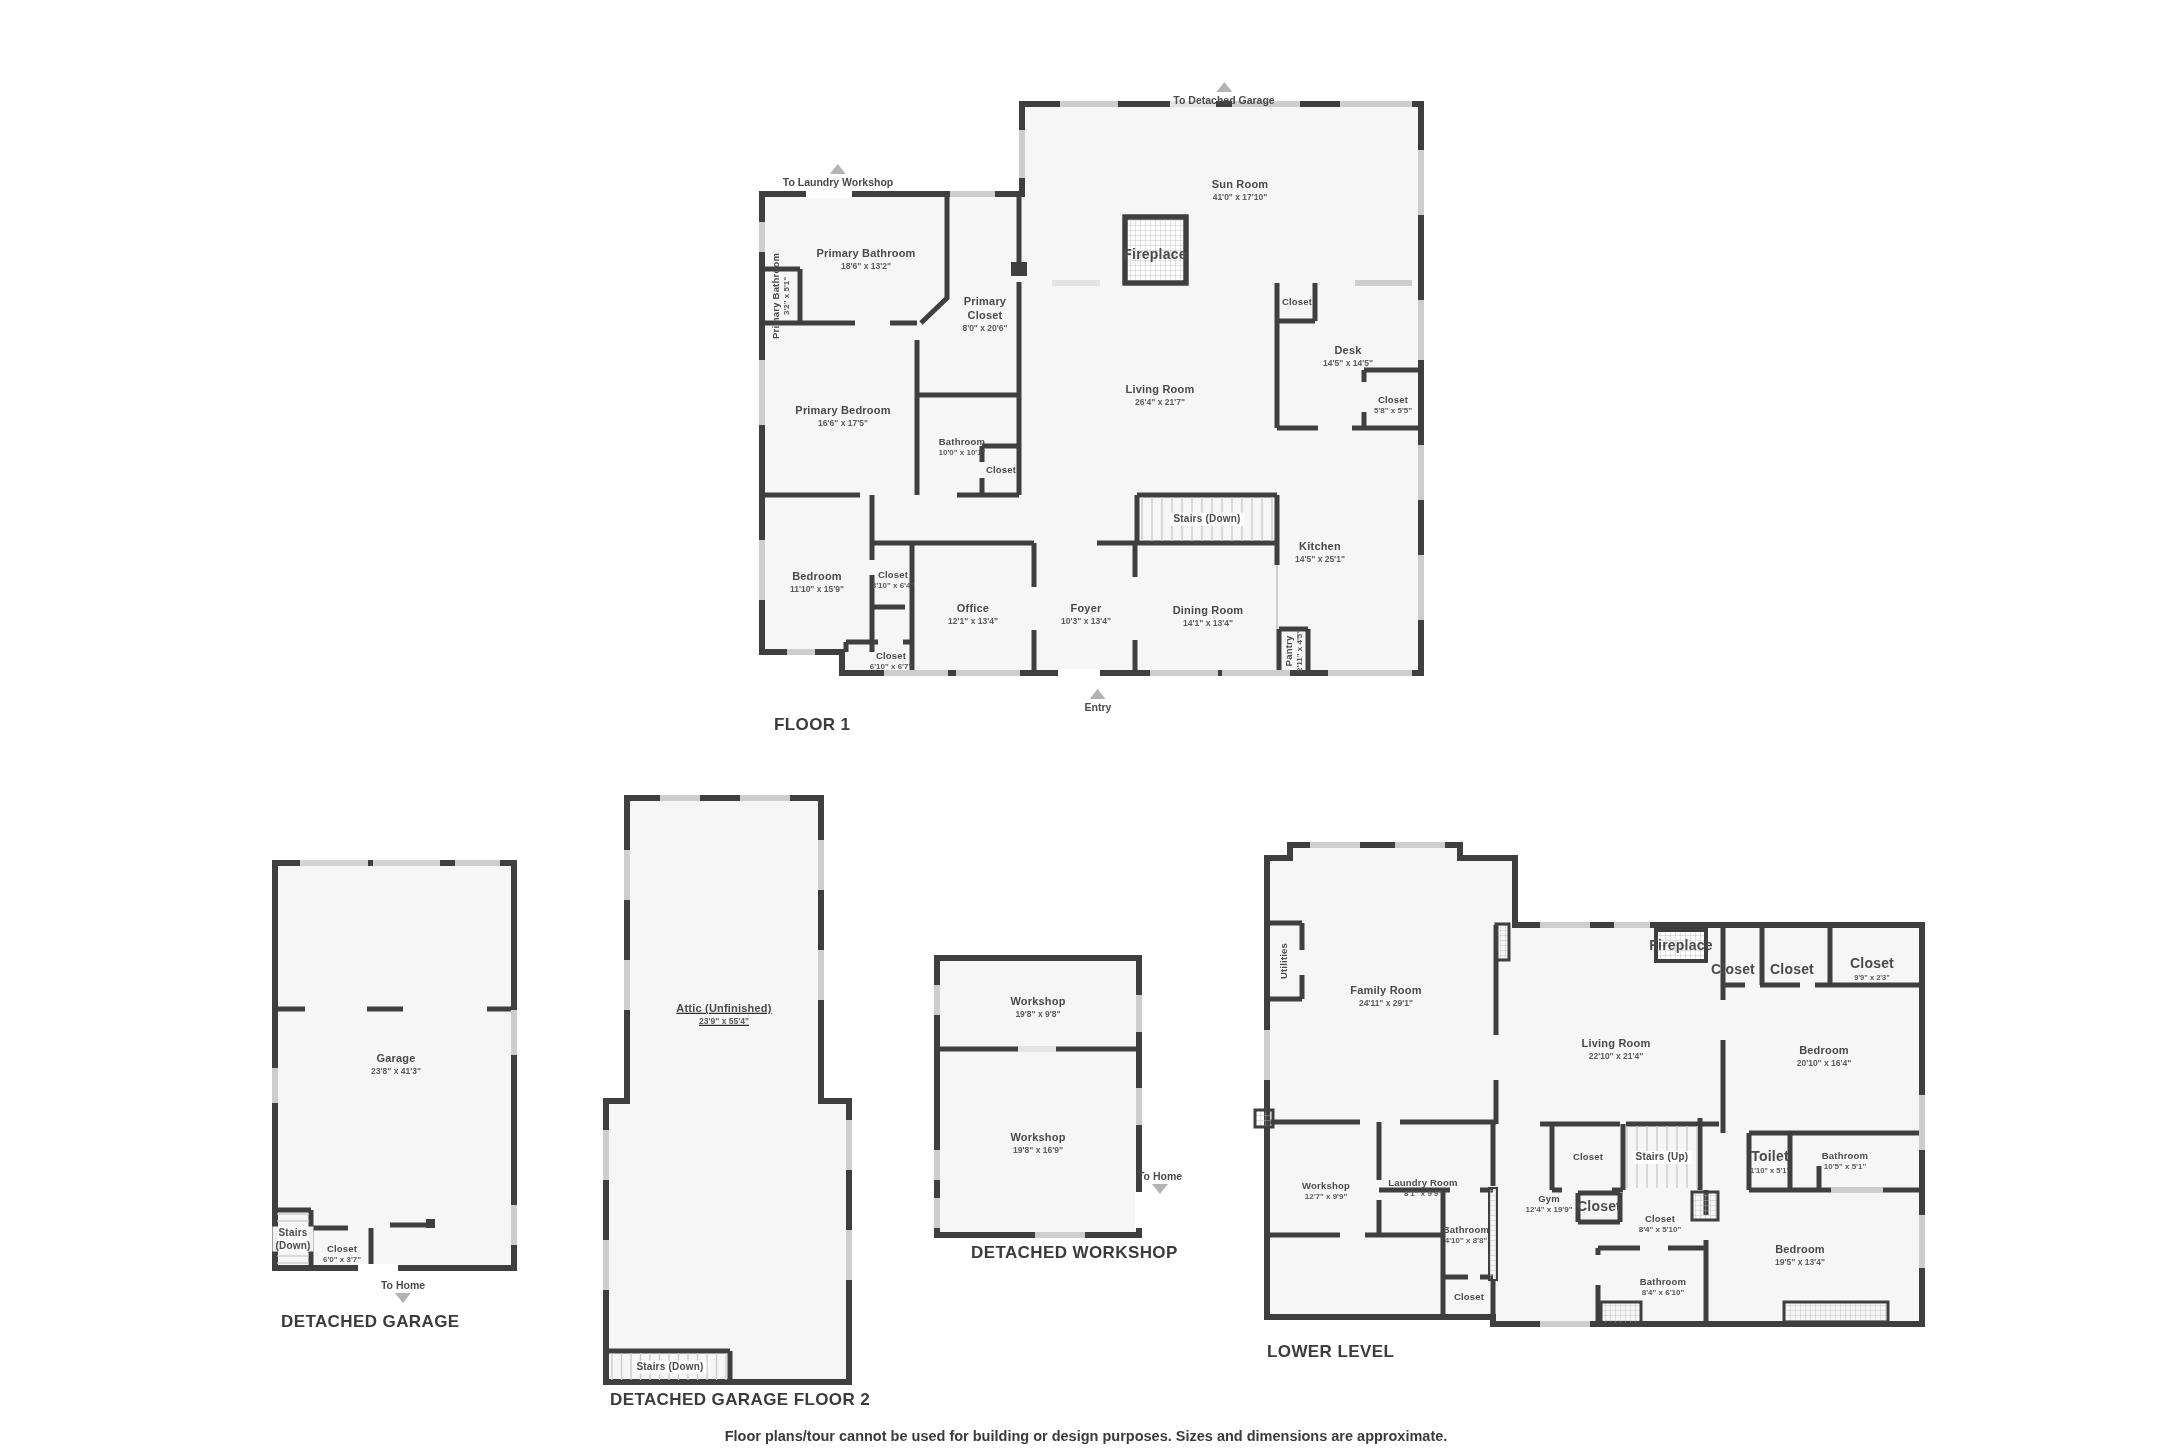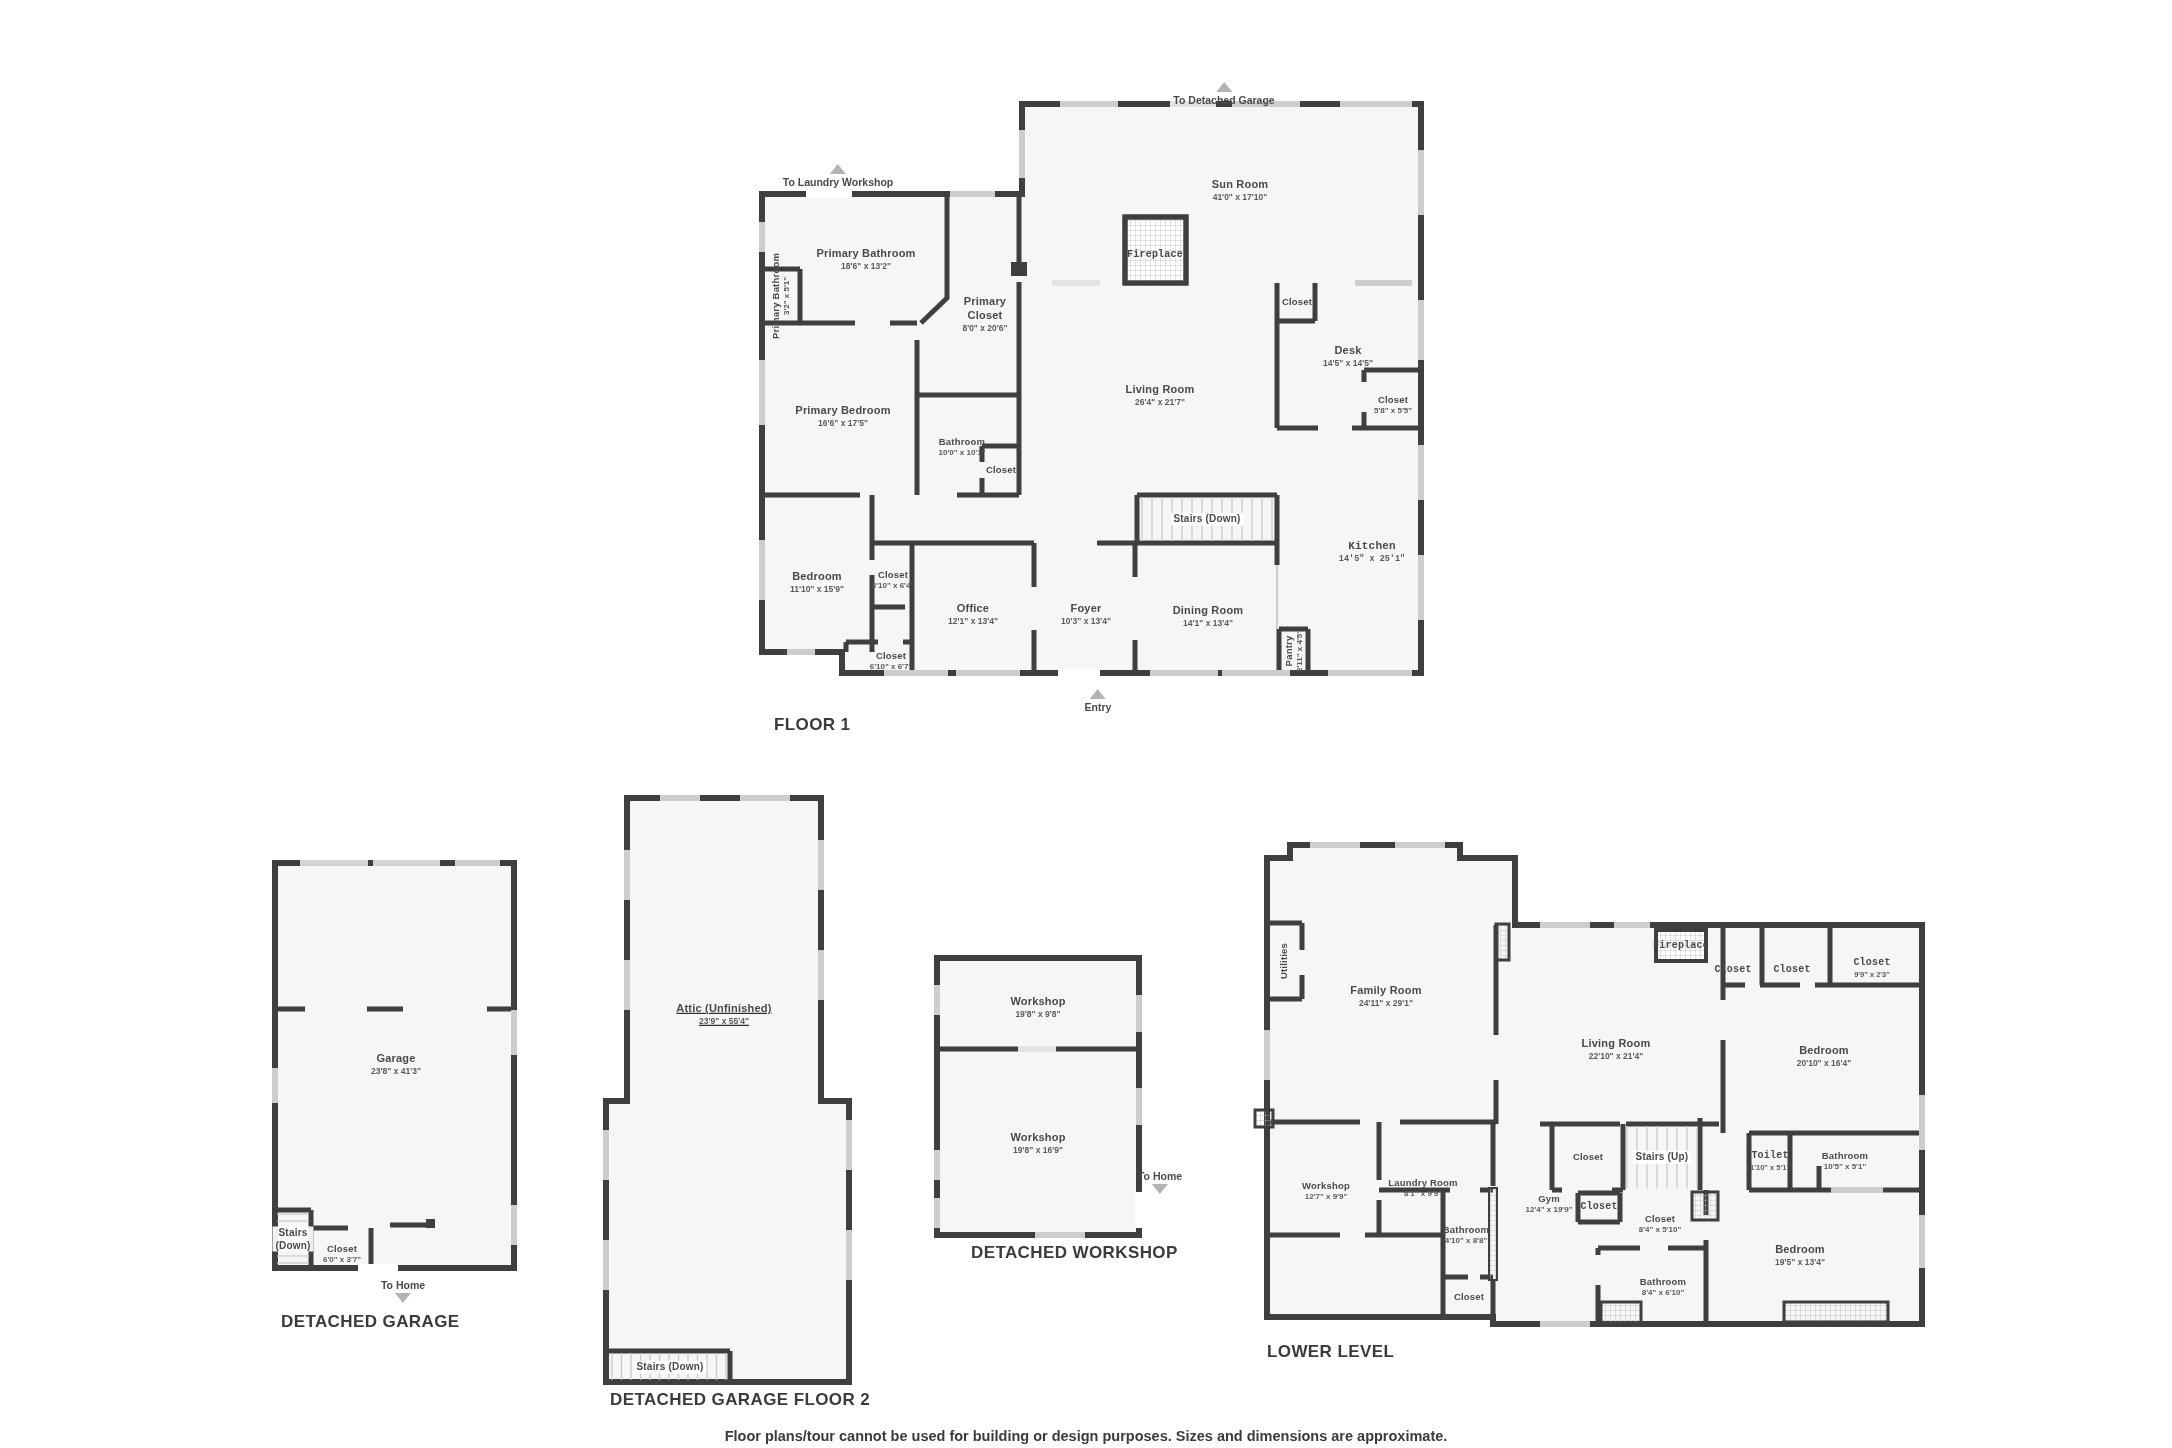--- a/index.html
+++ b/index.html
@@ -10,21 +10,21 @@
   }
   #canvas { position:absolute; left:0; top:0; width:2172px; height:1448px; }
   #labels-layer { position:absolute; left:0; top:0; width:2172px; height:1448px; pointer-events:none; }
 
   .room-label { position:absolute; transform:translate(-50%,-50%); text-align:center; line-height:1.25; white-space:pre-line; }
   .room-label.rot { transform:translate(-50%,-50%) rotate(-90deg); }
   .room-name { font-size:11px; font-weight:700; color:#4a4a4a; letter-spacing:.2px; }
   .room-dims { font-size:8.5px; font-weight:700; color:#5b5b5b; }
   .room-label.sm .room-name { font-size:9.5px; }
   .room-label.sm .room-dims { font-size:8px; }
-  .room-label.xs .room-name { font-size:10px;font-family:Liberation Mono, monospace; }
+  .room-label.xs .room-name { font-size:14px; }
   .room-label.xs .room-dims { font-size:7.5px; }
   .room-label.stairs .room-name { background:rgba(255,255,255,.92); padding:0 3px; font-size:10px; }
 
   .plan-title { position:absolute; font-size:17px; font-weight:700; color:#3b3b3b; letter-spacing:.4px; white-space:nowrap; }
 
   .nav-marker { position:absolute; transform:translate(-50%,-50%); text-align:center; }
   .nav-label { font-size:10.5px; font-weight:700; color:#4a4a4a; white-space:nowrap; }
   .tri { width:0; height:0; margin:2px auto; }
   .tri-up   { border-left:8px solid transparent; border-right:8px solid transparent; border-bottom:10px solid #b3b3b3; }
   .tri-down { border-left:8px solid transparent; border-right:8px solid transparent; border-top:10px solid #b3b3b3; }
@@ -220,21 +220,21 @@
     <div class="room-label" style="left: 985px; top: 314px;"><div class="room-name">Primary
 Closet</div><div class="room-dims">8'0" x 20'6"</div></div>
     <div class="room-label" style="left: 1160px; top: 395px;"><div class="room-name">Living Room</div><div class="room-dims">26'4" x 21'7"</div></div>
     <div class="room-label sm" style="left: 1297px; top: 302px;"><div class="room-name">Closet</div></div>
     <div class="room-label" style="left: 1348px; top: 356px;"><div class="room-name">Desk</div><div class="room-dims">14'5" x 14'5"</div></div>
     <div class="room-label sm" style="left: 1393px; top: 405px;"><div class="room-name">Closet</div><div class="room-dims">5'8" x 5'5"</div></div>
     <div class="room-label" style="left: 843px; top: 416px;"><div class="room-name">Primary Bedroom</div><div class="room-dims">16'6" x 17'5"</div></div>
     <div class="room-label sm" style="left: 962px; top: 447px;"><div class="room-name">Bathroom</div><div class="room-dims">10'0" x 10'1"</div></div>
     <div class="room-label sm" style="left: 1001px; top: 470px;"><div class="room-name">Closet</div></div>
     <div class="room-label stairs" style="left: 1207px; top: 519px;"><div class="room-name">Stairs (Down)</div></div>
-    <div class="room-label" style="left: 1372px; top: 552px; font-family: Liberation Mono, monospace;"><div class="room-name">Kitchen</div><div class="room-dims">14'5" x 25'1"</div></div>
+    <div class="room-label" style="left: 1320px; top: 552px;"><div class="room-name">Kitchen</div><div class="room-dims">14'5" x 25'1"</div></div>
     <div class="room-label" style="left: 817px; top: 582px;"><div class="room-name">Bedroom</div><div class="room-dims">11'10" x 15'9"</div></div>
     <div class="room-label sm" style="left: 893px; top: 580px;"><div class="room-name">Closet</div><div class="room-dims">3'10" x 6'4"</div></div>
     <div class="room-label" style="left: 973px; top: 614px;"><div class="room-name">Office</div><div class="room-dims">12'1" x 13'4"</div></div>
     <div class="room-label" style="left: 1086px; top: 614px;"><div class="room-name">Foyer</div><div class="room-dims">10'3" x 13'4"</div></div>
     <div class="room-label" style="left: 1208px; top: 616px;"><div class="room-name">Dining Room</div><div class="room-dims">14'1" x 13'4"</div></div>
     <div class="room-label rot sm" style="left: 1294px; top: 651px;"><div class="room-name">Pantry</div><div class="room-dims">2'11" x 4'5"</div></div>
     <div class="room-label sm" style="left: 891px; top: 661px;"><div class="room-name">Closet</div><div class="room-dims">6'10" x 6'7"</div></div>
     <div class="nav-marker" style="left: 1224px; top: 93px;">
       <div class="tri tri-up"></div>
       <div class="nav-label">To Detached Garage</div>

